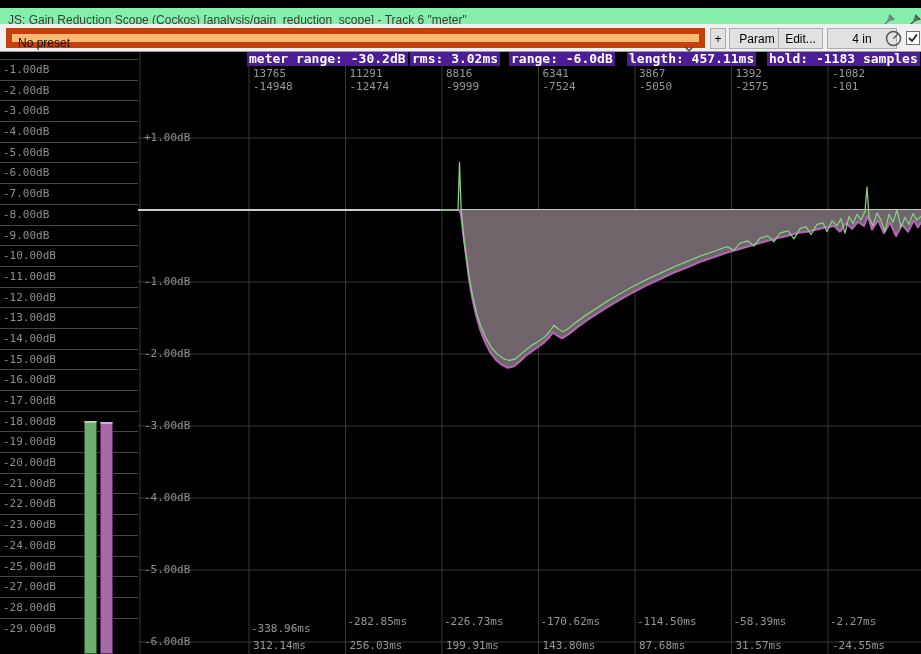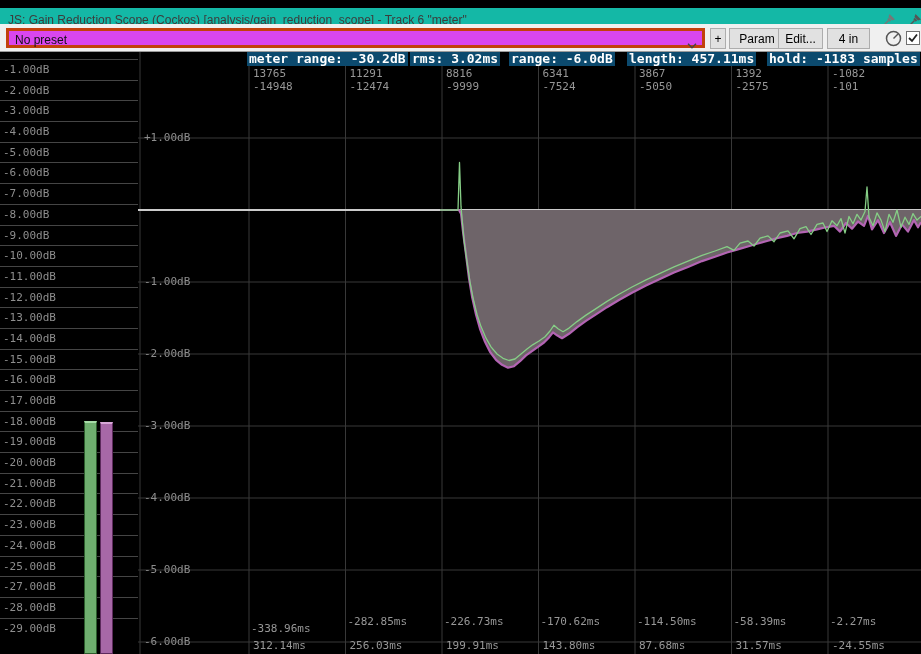--- a/index.html
+++ b/index.html
@@ -1,53 +1,53 @@
 <!DOCTYPE html>
 <html><head>
 <meta charset="utf-8">
 <style>
   html,body{margin:0;padding:0}
   body{width:921px;height:654px;position:relative;background:#000;overflow:hidden;
        font-family:"Liberation Sans",sans-serif;}
 
   
-  #titlebar{position:absolute;top:8px;left:0;right:0;height:24px;background:#14b8a6;}
+  #titlebar{position:absolute;top:8px;left:0;right:0;height:24px;background:#86efac;}
   #window-title{position:absolute;left:8px;top:0;line-height:24px;font-size:12px;color:#3c3c3c;white-space:nowrap}
   .tb-icon{position:absolute;top:4px;width:17px;height:17px}
   #pin-icon{left:880px}
   #corner-pin-icon{left:906px}
 
   
   #presetbar{position:absolute;top:24px;left:0;right:0;height:28px;background:#f0f0f0;border-bottom:1px solid #9a9a9a;box-sizing:border-box}
-  #preset-dropdown{position:absolute;left:6px;top:4px;width:699px;height:20px;background:#d946ef;
-    border:3px solid #c2410c;box-sizing:border-box;font-size:12px;color:#111;cursor:default}
+  #preset-dropdown{position:absolute;left:6px;top:4px;width:699px;height:20px;background:#fdba74;
+    border:6px solid #c2410c;box-sizing:border-box;font-size:12px;color:#111;cursor:default}
   #preset-value{position:absolute;left:6px;top:2px;white-space:nowrap}
   #preset-chevron{position:absolute;right:5px;top:7px}
   .winbtn{position:absolute;top:4px;height:21px;background:#e1e1e1;border:1px solid #adadad;
     font-family:"Liberation Sans",sans-serif;font-size:12px;color:#000;padding:0;text-align:center;box-sizing:border-box}
   #btn-plus{left:710px;width:16px}
   #btn-param{left:729px;width:56px}
   #btn-edit{left:778px;width:45px}
-  #btn-io{left:827px;width:43px}
+  #btn-io{left:827px;width:70px}
   #wet-knob{position:absolute;left:884px;top:5px;width:19px;height:19px}
   #bypass-checkbox{position:absolute;left:906px;top:7px;width:14px;height:14px;background:#fff;
     border:1px solid #707070;box-sizing:border-box}
   #bypass-checkbox svg{position:absolute;left:0;top:0}
 
   
   #scope{position:absolute;inset:0;background:transparent}
   #left-scale{position:absolute;left:0;top:59px;width:138px;height:595px;overflow:hidden;z-index:2}
   .db-row{height:20.7px;box-sizing:border-box;border-top:1px solid #454545;
     font-family:"DejaVu Sans Mono",monospace;font-size:11px;line-height:19px;color:#8e8e8e;padding-left:3px}
   .meter-bar{position:absolute;bottom:0;width:13px;z-index:3;box-sizing:border-box}
   #meter-bar-green{left:84px;top:421px;background:#6fae6f;border:1px solid #2c5c2c;border-top:2px solid #a6dba6}
   #meter-bar-purple{left:100px;top:422px;background:#a768a7;border:1px solid #5c2a5c;border-top:2px solid #d7a7d7}
   #scope-svg{position:absolute;left:0;top:0;width:921px;height:654px;z-index:4}
 
-  .info-chip{position:absolute;top:52px;height:14px;line-height:14px;background:#0c4a6e;color:#fff;
+  .info-chip{position:absolute;top:52px;height:14px;line-height:14px;background:#4c1d95;color:#fff;
     font-family:"DejaVu Sans Mono",monospace;font-weight:bold;font-size:13px;padding:0 2px;white-space:nowrap;z-index:6}
   .col-samples{position:absolute;top:67px;font-family:"DejaVu Sans Mono",monospace;font-size:11px;
     line-height:13px;color:#979797;white-space:pre;z-index:6}
   .time-label{position:absolute;font-family:"DejaVu Sans Mono",monospace;font-size:11px;color:#979797;
     white-space:nowrap;z-index:6}
   .db-label{position:absolute;left:144px;font-family:"DejaVu Sans Mono",monospace;font-size:11px;color:#8e8e8e;z-index:6}
 </style>
 </head>
 <body>
 

